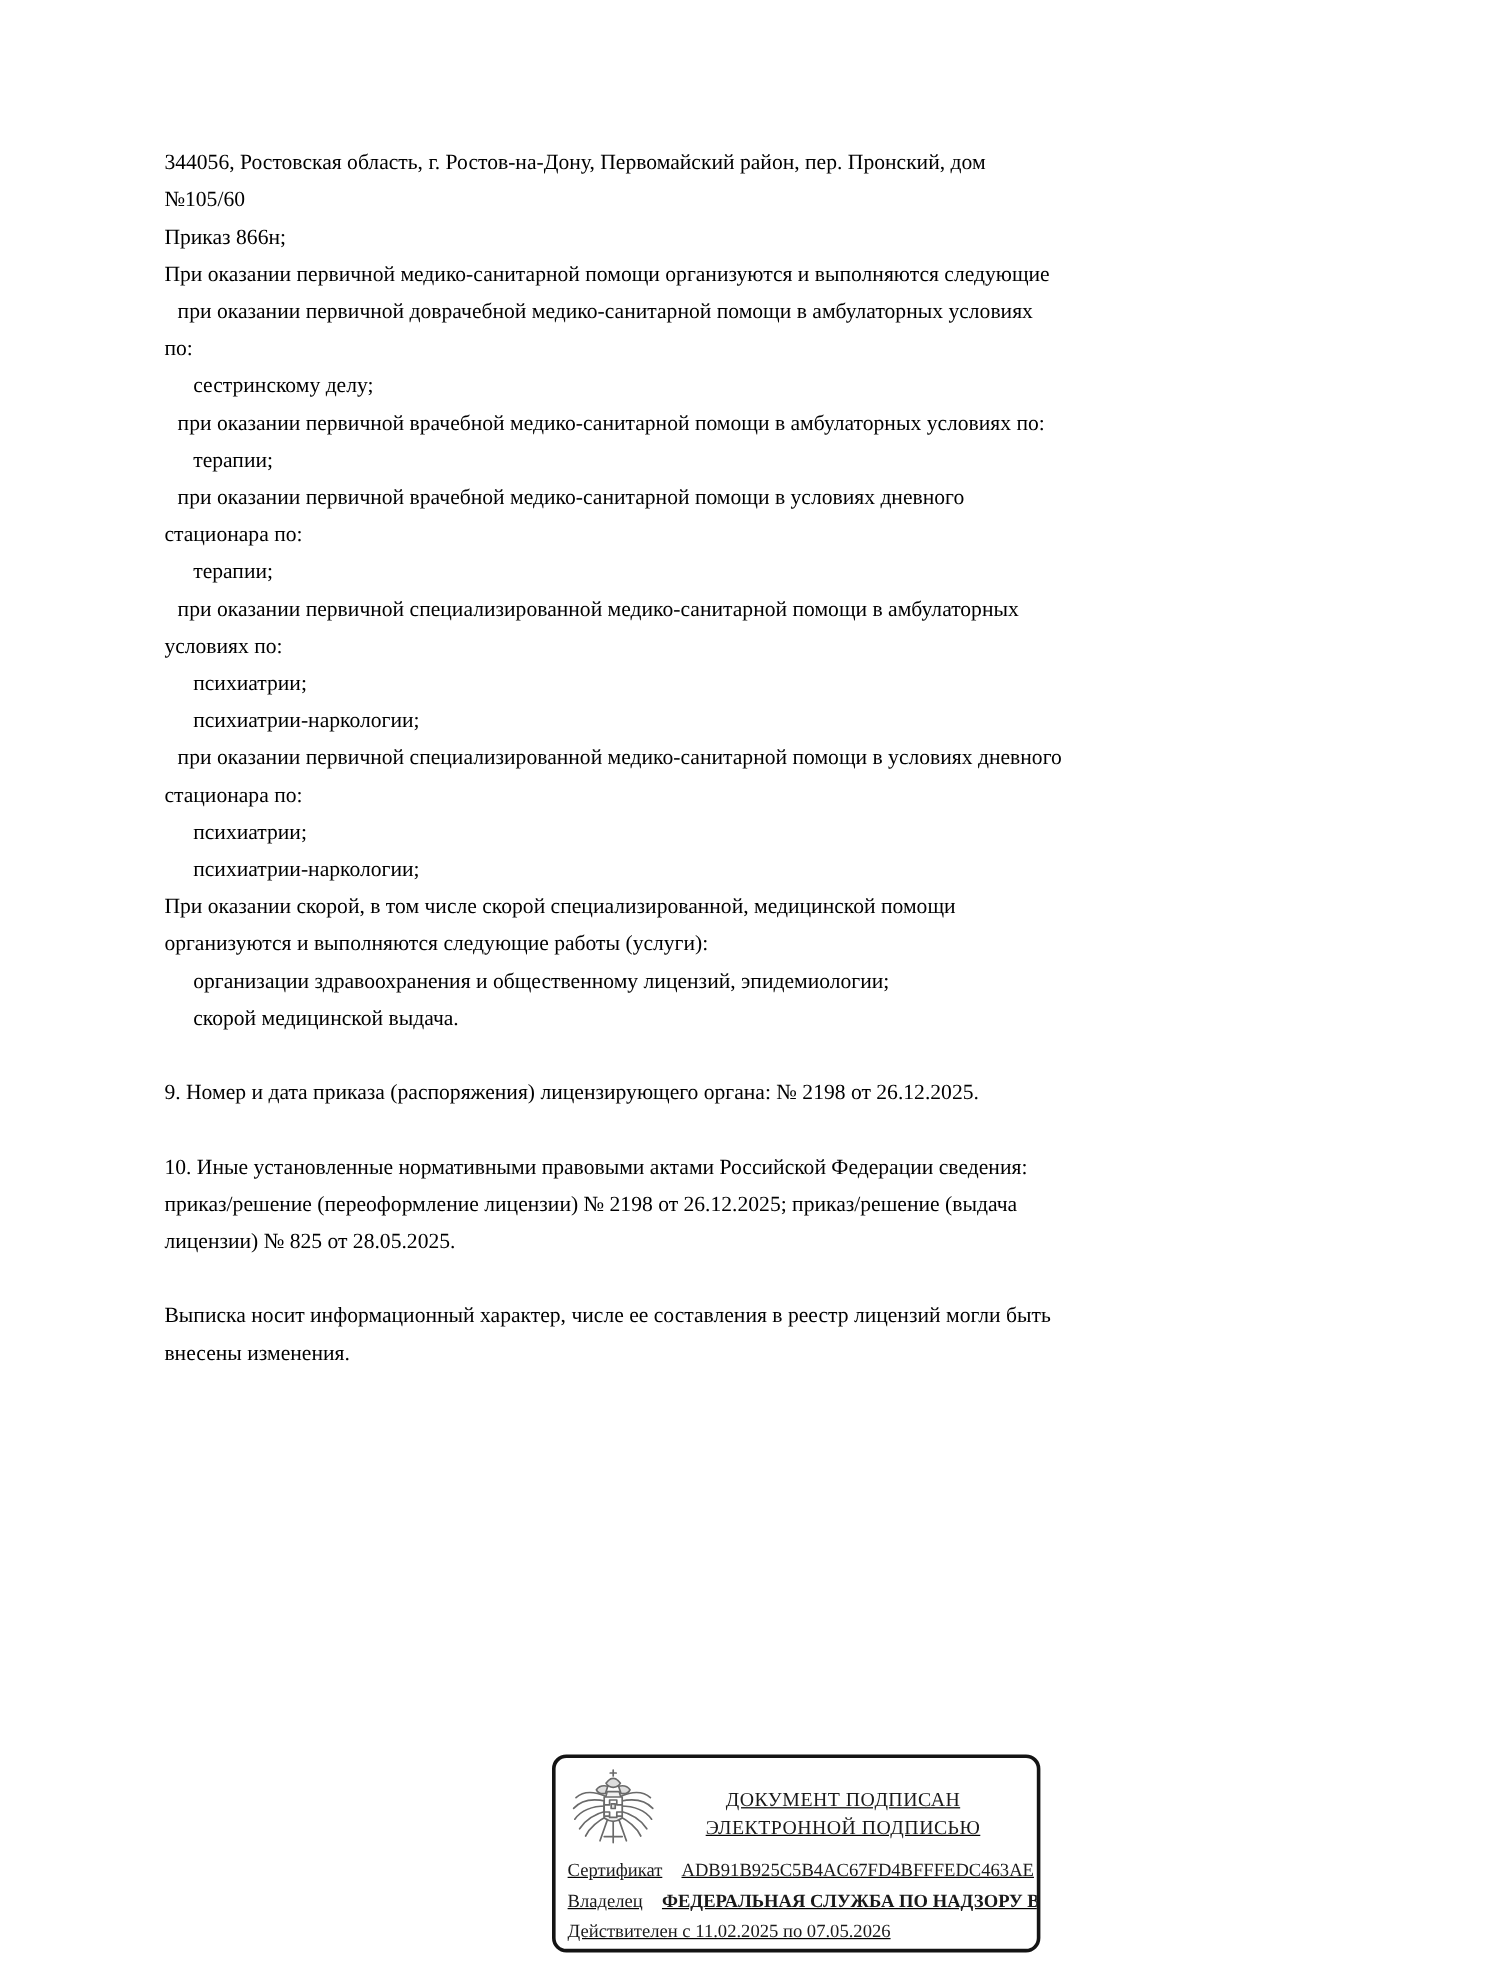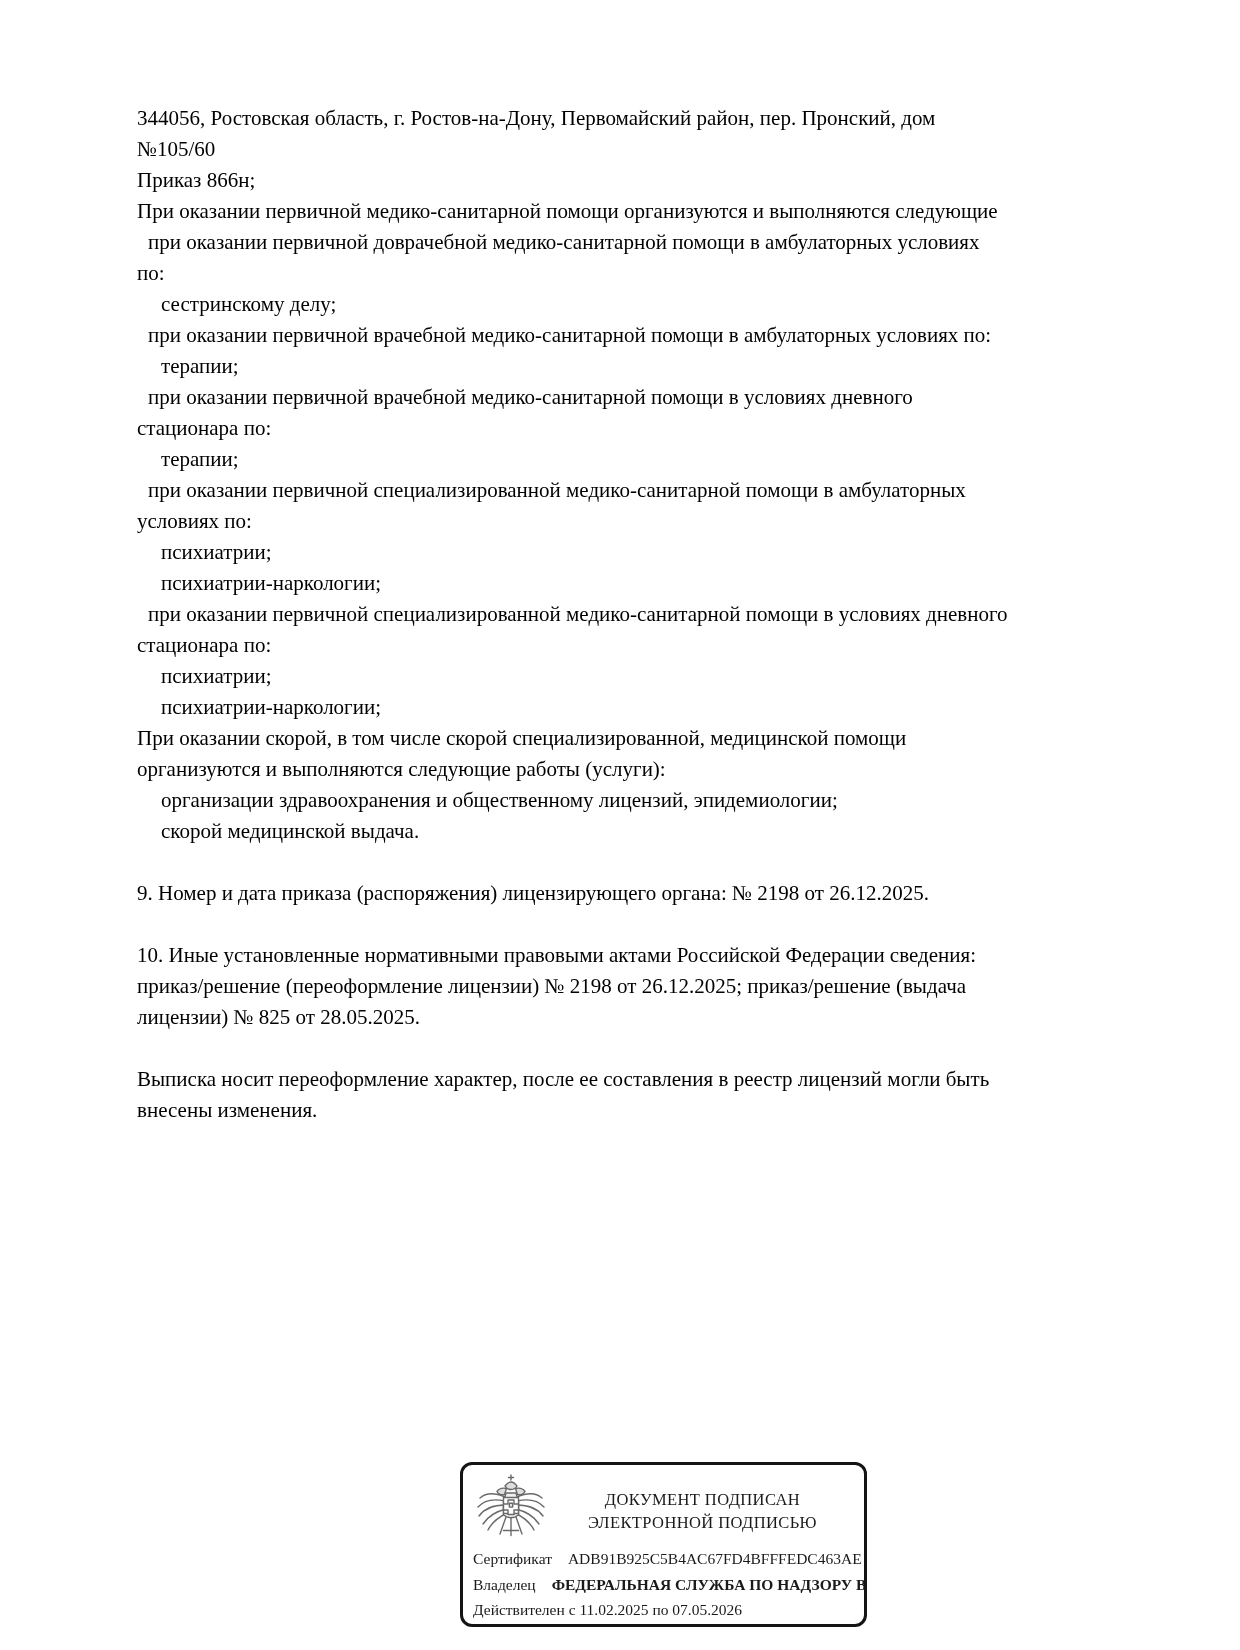--- a/index.html
+++ b/index.html
@@ -12,23 +12,23 @@
     width: 1240px;
     height: 1650px;
     background: #ffffff;
     color: #000000;
     font-family: "Liberation Serif", serif;
     overflow: hidden;
   }
   .doc {
     position: absolute;
     left: 137px;
-    top: 103px;
+    top: 120px;
     width: 1000px;
-    font-size: 21px;
+    font-size: 18px;
     line-height: 31px;
   }
   .line {
     min-height: 31px;
     white-space: nowrap;
   }
   .i1 { padding-left: 11px; }
   .i2 { padding-left: 24px; }
 
   
@@ -36,20 +36,21 @@
     position: absolute;
     left: 460px;
     top: 1462px;
     width: 407px;
     height: 165px;
     box-sizing: border-box;
     border: 3px solid #141414;
     border-radius: 12px;
     background: #ffffff;
     overflow: hidden;
+    text-decoration: underline;
   }
   .stamp-top {
     display: flex;
     align-items: flex-start;
     padding: 8px 6px 0 12px;
   }
   .emblem {
     width: 72px;
     height: 70px;
     flex: 0 0 auto;
@@ -103,21 +104,21 @@
     <div class="line">организуются и выполняются следующие работы (услуги):</div>
     <div class="line i2">организации здравоохранения и общественному лицензий, эпидемиологии;</div>
     <div class="line i2">скорой медицинской выдача.</div>
     <div class="line"></div>
     <div class="line">9. Номер и дата приказа (распоряжения) лицензирующего органа: № 2198 от 26.12.2025.</div>
     <div class="line"></div>
     <div class="line">10. Иные установленные нормативными правовыми актами Российской Федерации сведения:</div>
     <div class="line">приказ/решение (переоформление лицензии) № 2198 от 26.12.2025; приказ/решение (выдача</div>
     <div class="line">лицензии) № 825 от 28.05.2025.</div>
     <div class="line"></div>
-    <div class="line">Выписка носит переоформление характер, после ее составления в реестр лицензий могли быть</div>
+    <div class="line">Выписка носит информационный характер, числе ее составления в реестр лицензий могли быть</div>
     <div class="line">внесены изменения.</div>
   </div>
 
   <div class="stamp">
     <div class="stamp-top">
       <svg class="emblem" viewBox="0 0 72 70" aria-hidden="true">
         <g fill="none" stroke="#6a6a6a" stroke-width="1.4" stroke-linejoin="round" stroke-linecap="round">
 
           <path d="M36 2 v5 M33.5 4.5 h5"></path>
           <path d="M30 13 q6 -8 12 0 q-2 3.5 -6 3.5 q-4 0 -6 -3.5 z" fill="#dedede"></path>

